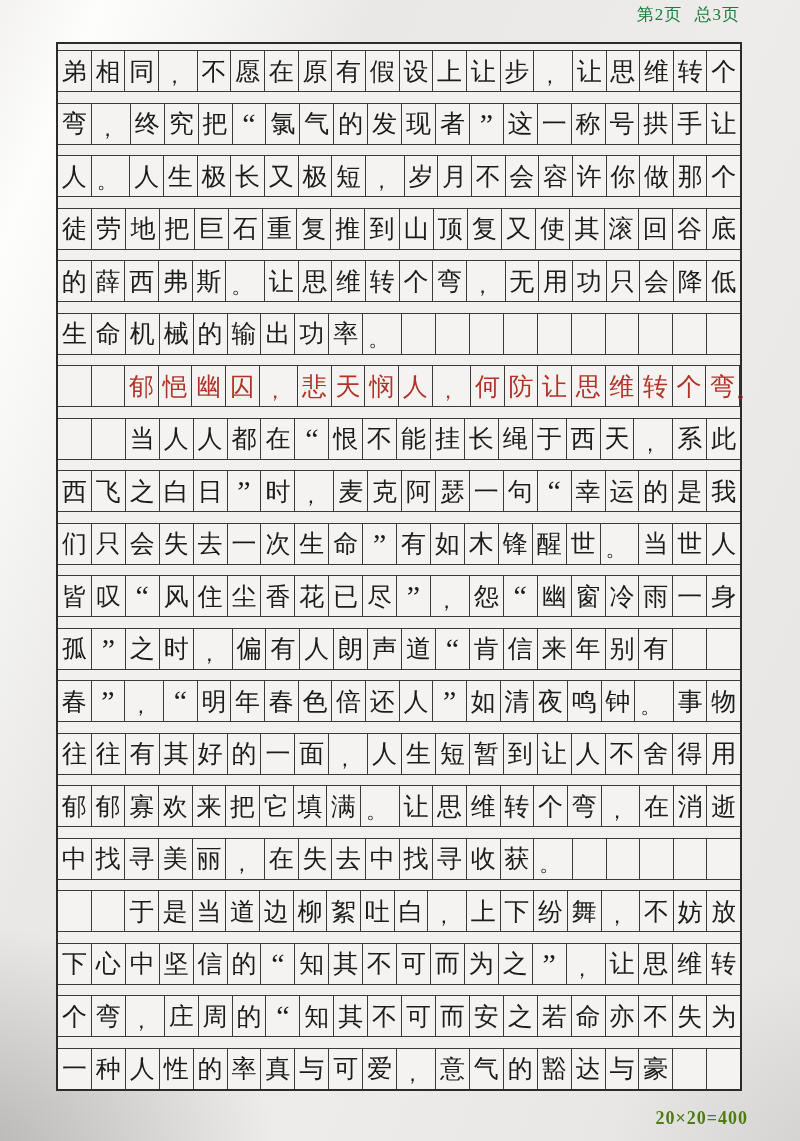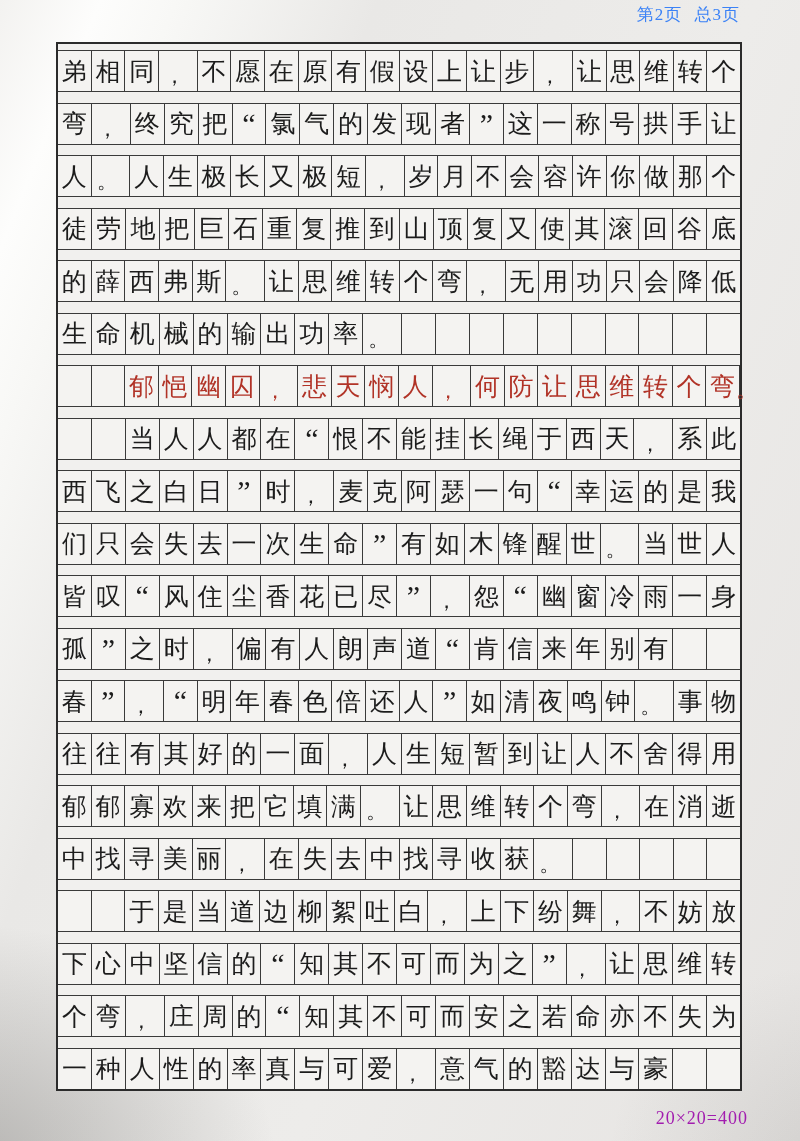--- a/index.html
+++ b/index.html
@@ -21,21 +21,21 @@
       radial-gradient(40% 25% at 104% 102%, rgba(120,118,115,0.18), rgba(120,118,115,0) 70%),
       linear-gradient(112deg, #f3f2f0 0%, #fdfdfc 8%, #f8f8f6 14%, #e9e8e6 30%, #edecea 60%, #e6e4e2 100%);
   }
   .page-header {
     position: absolute;
     top: 3px;
     left: 56px;
     width: 684px;
     text-align: right;
     font-size: 17px;
-    color: #3b82f6;
+    color: #15803d;
     word-spacing: 7px;
     letter-spacing: 1px;
   }
   .composition-grid {
     position: absolute;
     left: 56px;
     top: 42px;
     width: 682px;
     border: 2px solid #2b2b2b;
     background: #f4f3f1;
@@ -92,22 +92,23 @@
     font-size: 21px;
     color: var(--red, #b13327);
   }
   .page-footer {
     position: absolute;
     left: 56px;
     bottom: 12px;
     width: 692px;
     text-align: right;
     font-size: 18px;
-    color: #a21caf;
+    color: #4d7c0f;
     letter-spacing: 1px;
+    font-weight: bold;
   }
 </style>
 </head>
 <body>
 
 <div class="photo-bg"></div>
 
 <div class="page-header">第2页 总3页</div>
 
 <div class="composition-grid">

